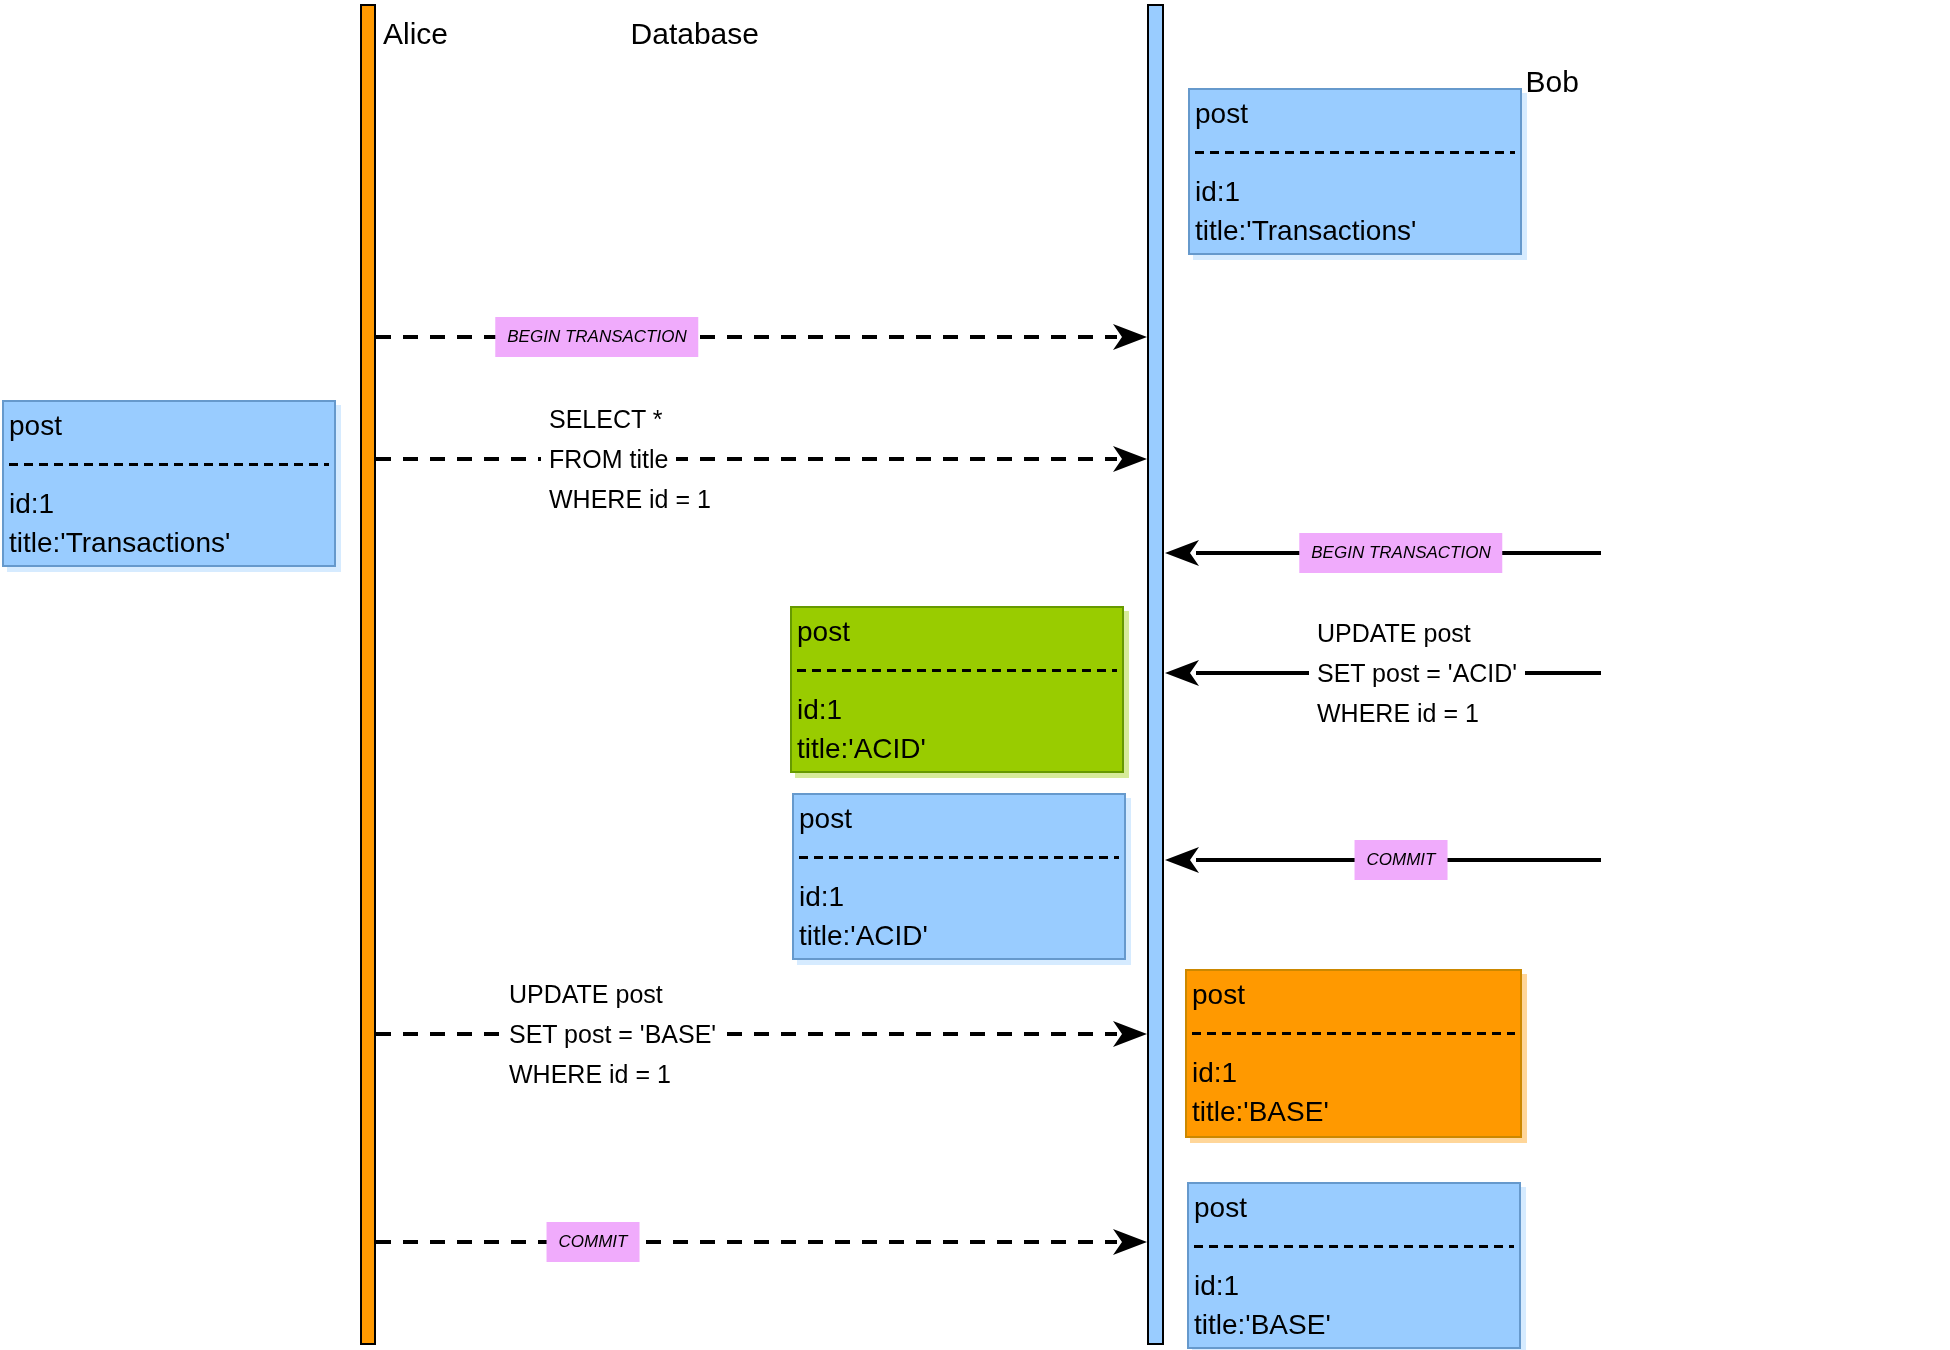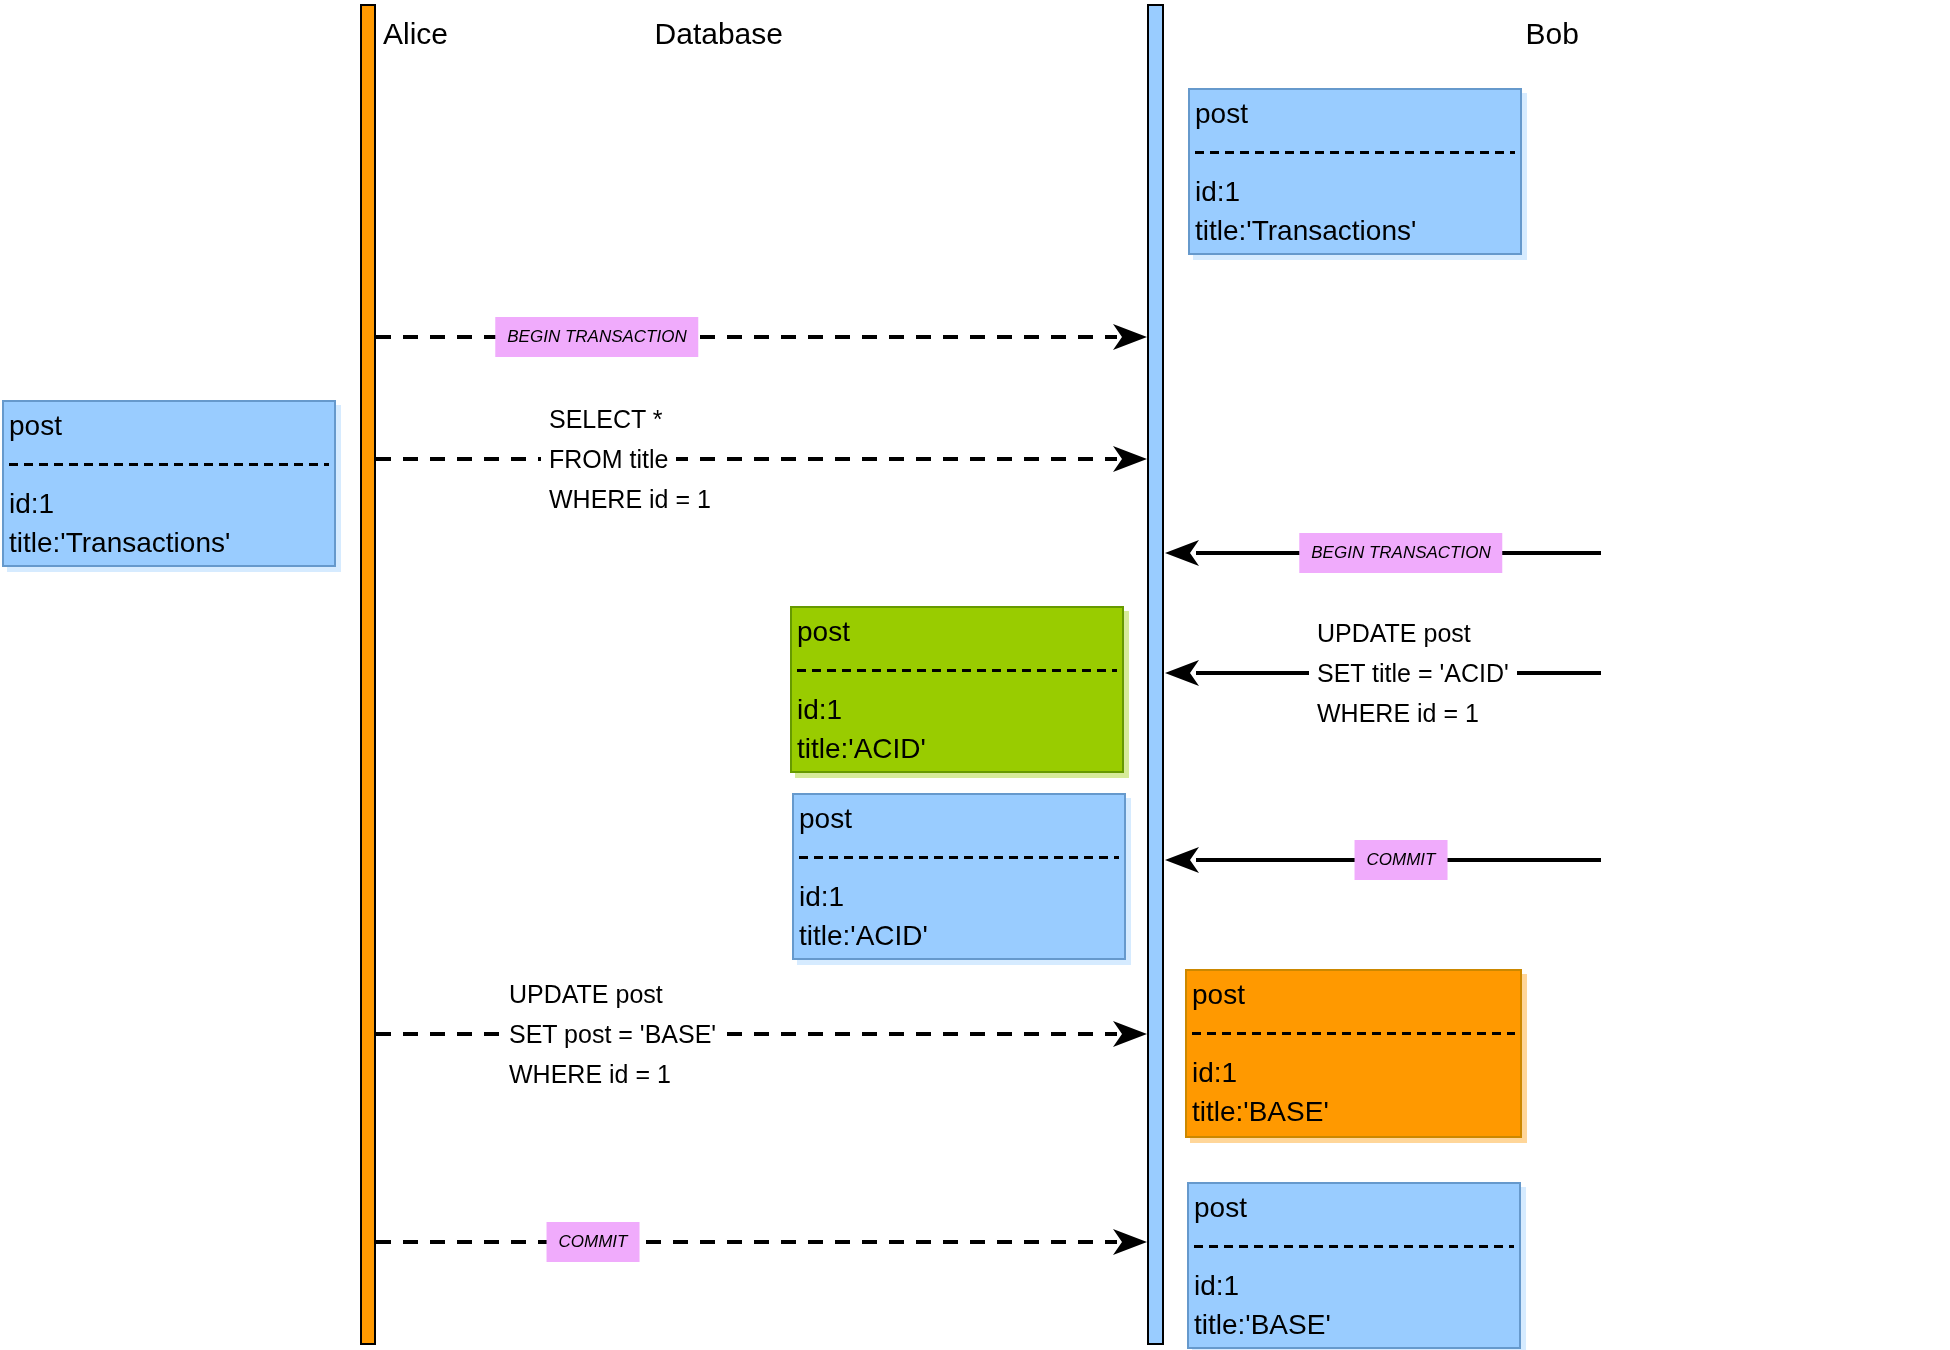--- a/index.html
+++ b/index.html
@@ -34,24 +34,24 @@
 </style>
 </head>
 <body>
 
 <div class="canvas">
 
   <div class="lifeline" style="left: 360px; background-color: rgb(255, 153, 0);"></div>
   <div class="ll-label" style="left:383px;">Alice</div>
 
   <div class="lifeline" style="left: 1147px; width: 13px; background-color: rgb(153, 204, 255);"></div>
-  <div class="ll-label" style="right:818px;margin-left:44px;">Database</div>
+  <div class="ll-label" style="right:842px;margin-left:44px;">Database</div>
 
   <div class="lifeline" style="left: 1933px; width: 14px; background-color: rgb(153, 204, 0);"></div>
-  <div class="ll-label" style="right:22px;">Bob</div>
+  <div class="ll-label" style="right:22px;margin-top:48px;">Bob</div>
 
   <div>
     <div class="line dashed" style="left:376px;top:335px;width:741px;"></div>
     <svg class="head" style="left:1113px;top:324px;" width="34" height="26" viewBox="0 0 34 26">
         <polygon points="34,13 0,0 9,13 0,26"></polygon>
       </svg>
     <div class="msg-label" style="left:597px;top:317px;">BEGIN TRANSACTION</div>
   </div>
 
   <div>
@@ -74,21 +74,21 @@
     <div class="msg-label" style="left:1401px;top:533px;">BEGIN TRANSACTION</div>
   </div>
 
   <div>
     <div class="line solid" style="left:1196px;top:671px;width:737px;"></div>
     <svg class="head" style="left:1165px;top:660px;" width="34" height="26" viewBox="0 0 34 26">
         <polygon points="0,13 34,0 25,13 34,26"></polygon>
       </svg>
     <div class="msg-block" style="left:1309px;top:613px;">
       <div class="ln">UPDATE post</div>
-      <div class="ln">SET title = 'ACID'</div>
+      <div class="ln">SET post = 'ACID'</div>
       <div class="ln">WHERE id = 1</div>
     </div>
   </div>
 
   <div>
     <div class="line solid" style="left:1196px;top:858px;width:737px;"></div>
     <svg class="head" style="left:1165px;top:847px;" width="34" height="26" viewBox="0 0 34 26">
         <polygon points="0,13 34,0 25,13 34,26"></polygon>
       </svg>
     <div class="msg-label" style="left:1401px;top:840px;">COMMIT</div>

